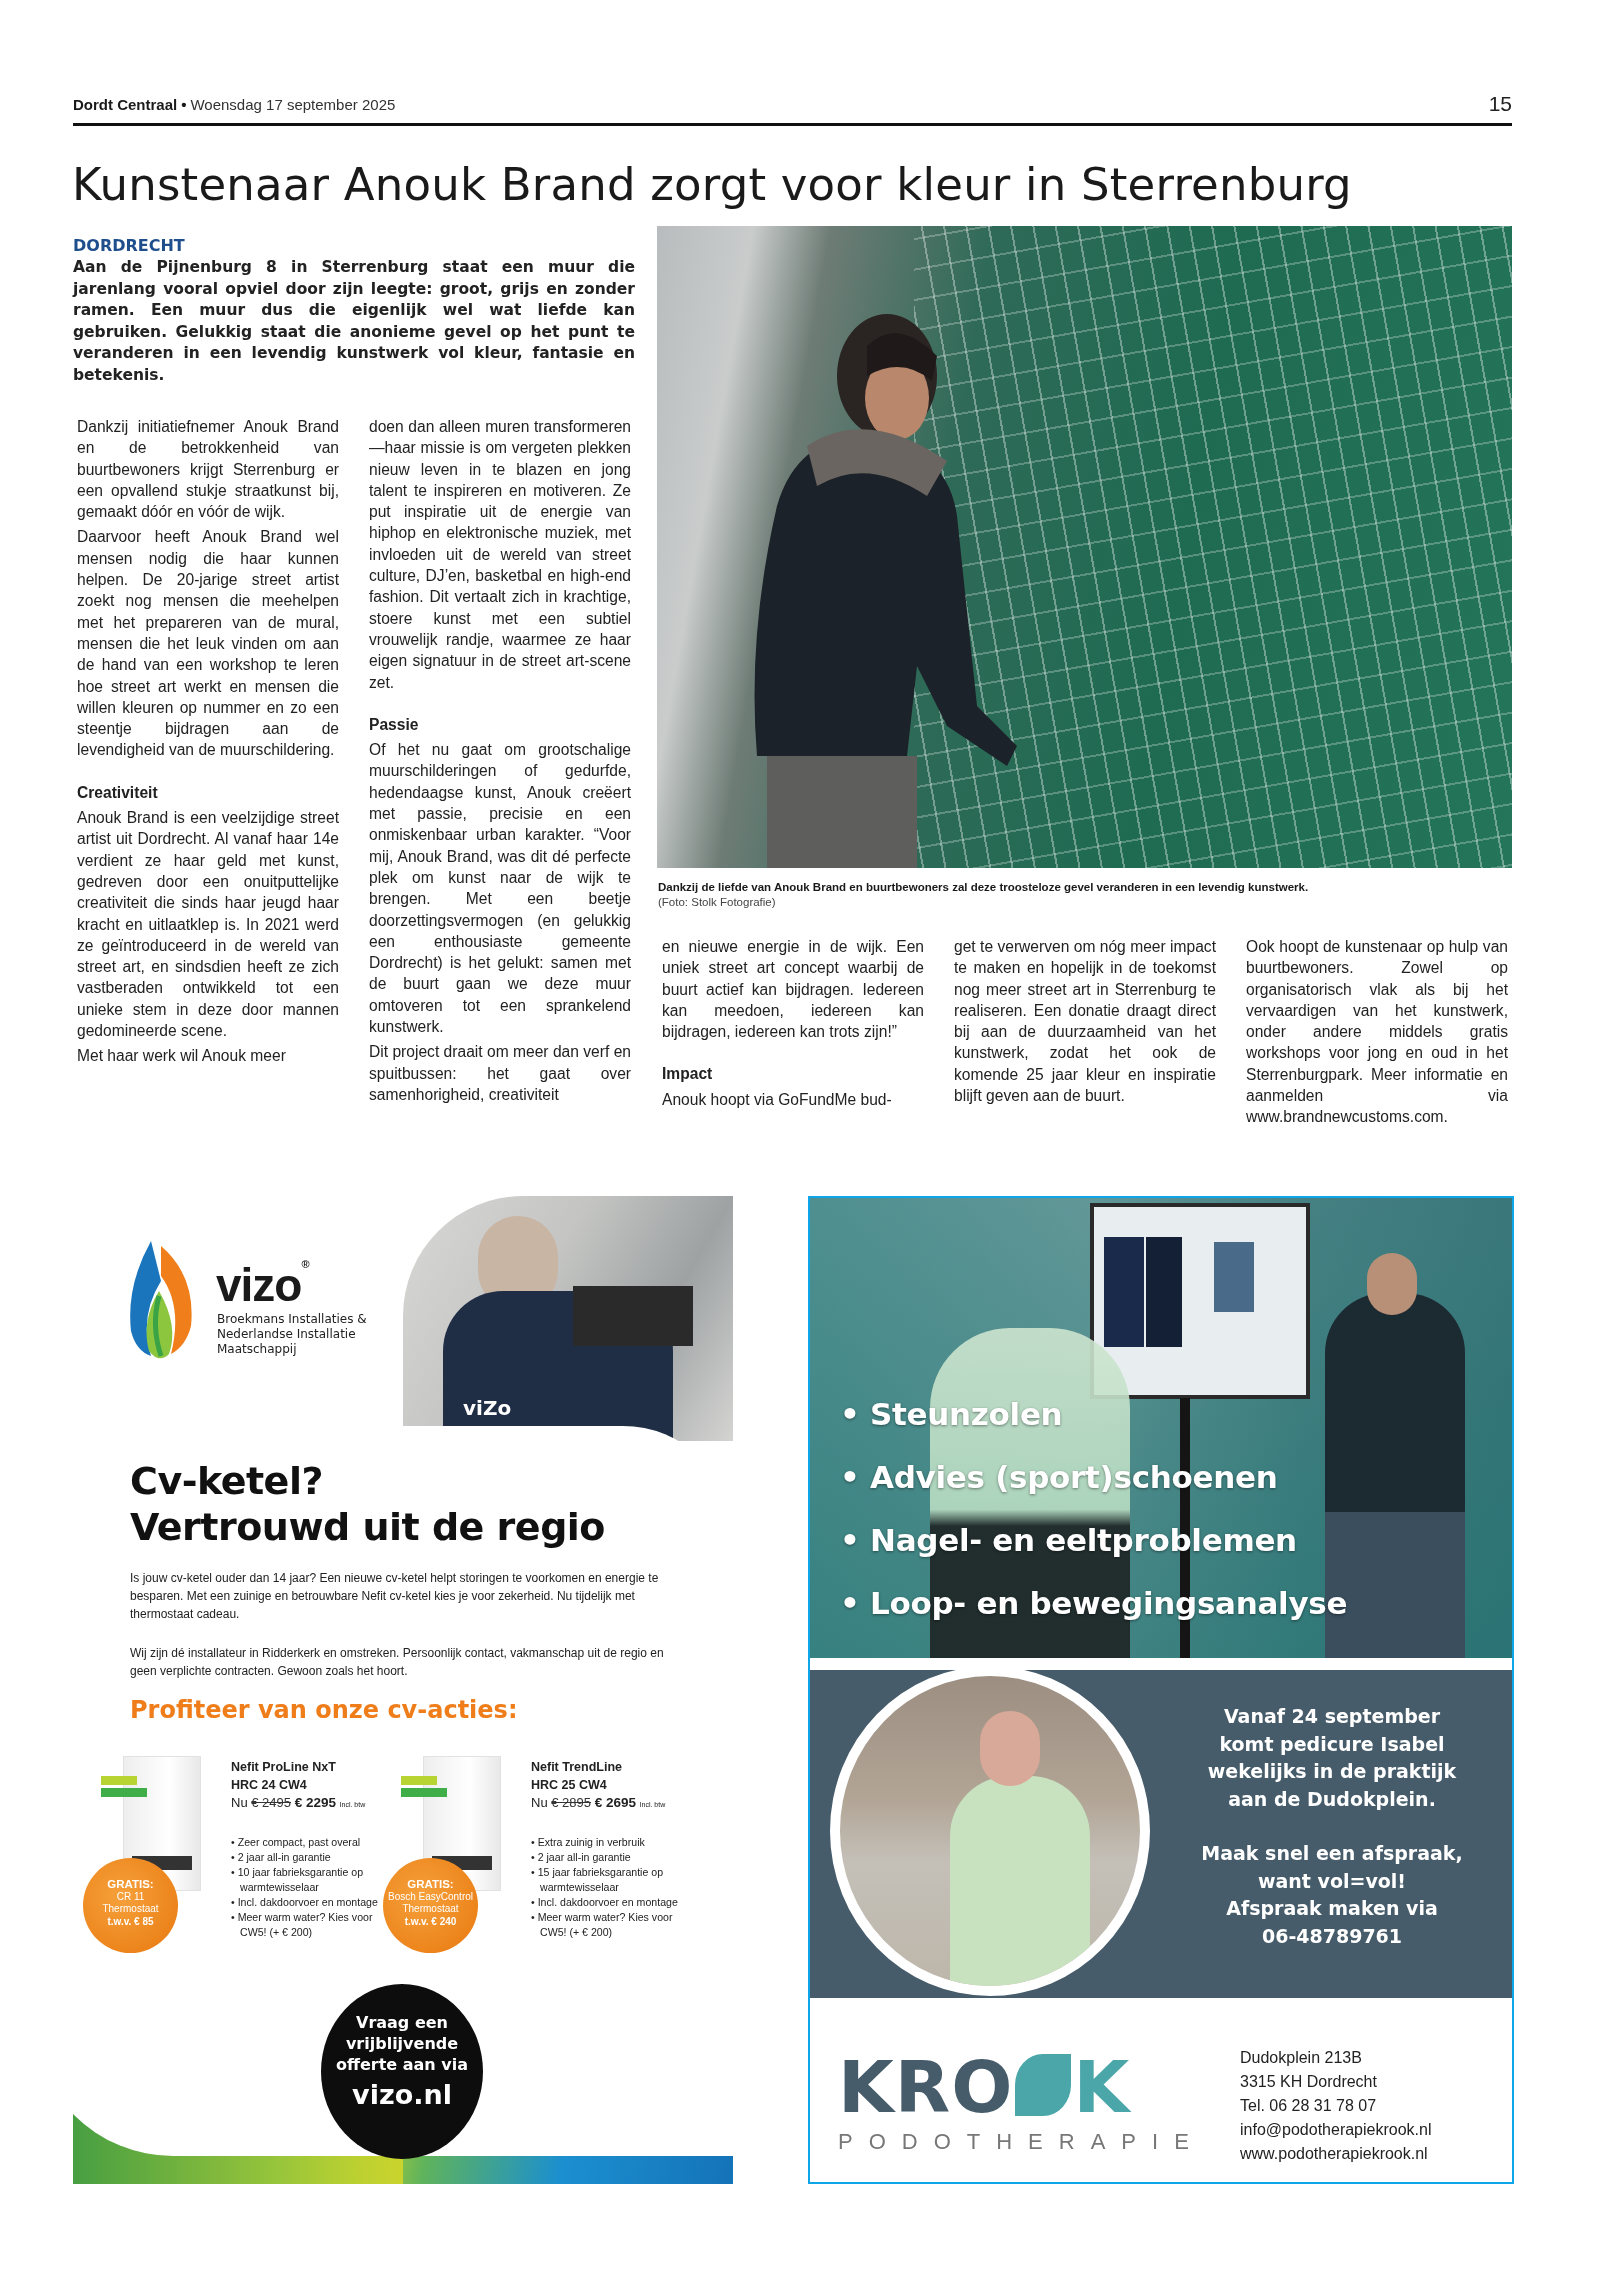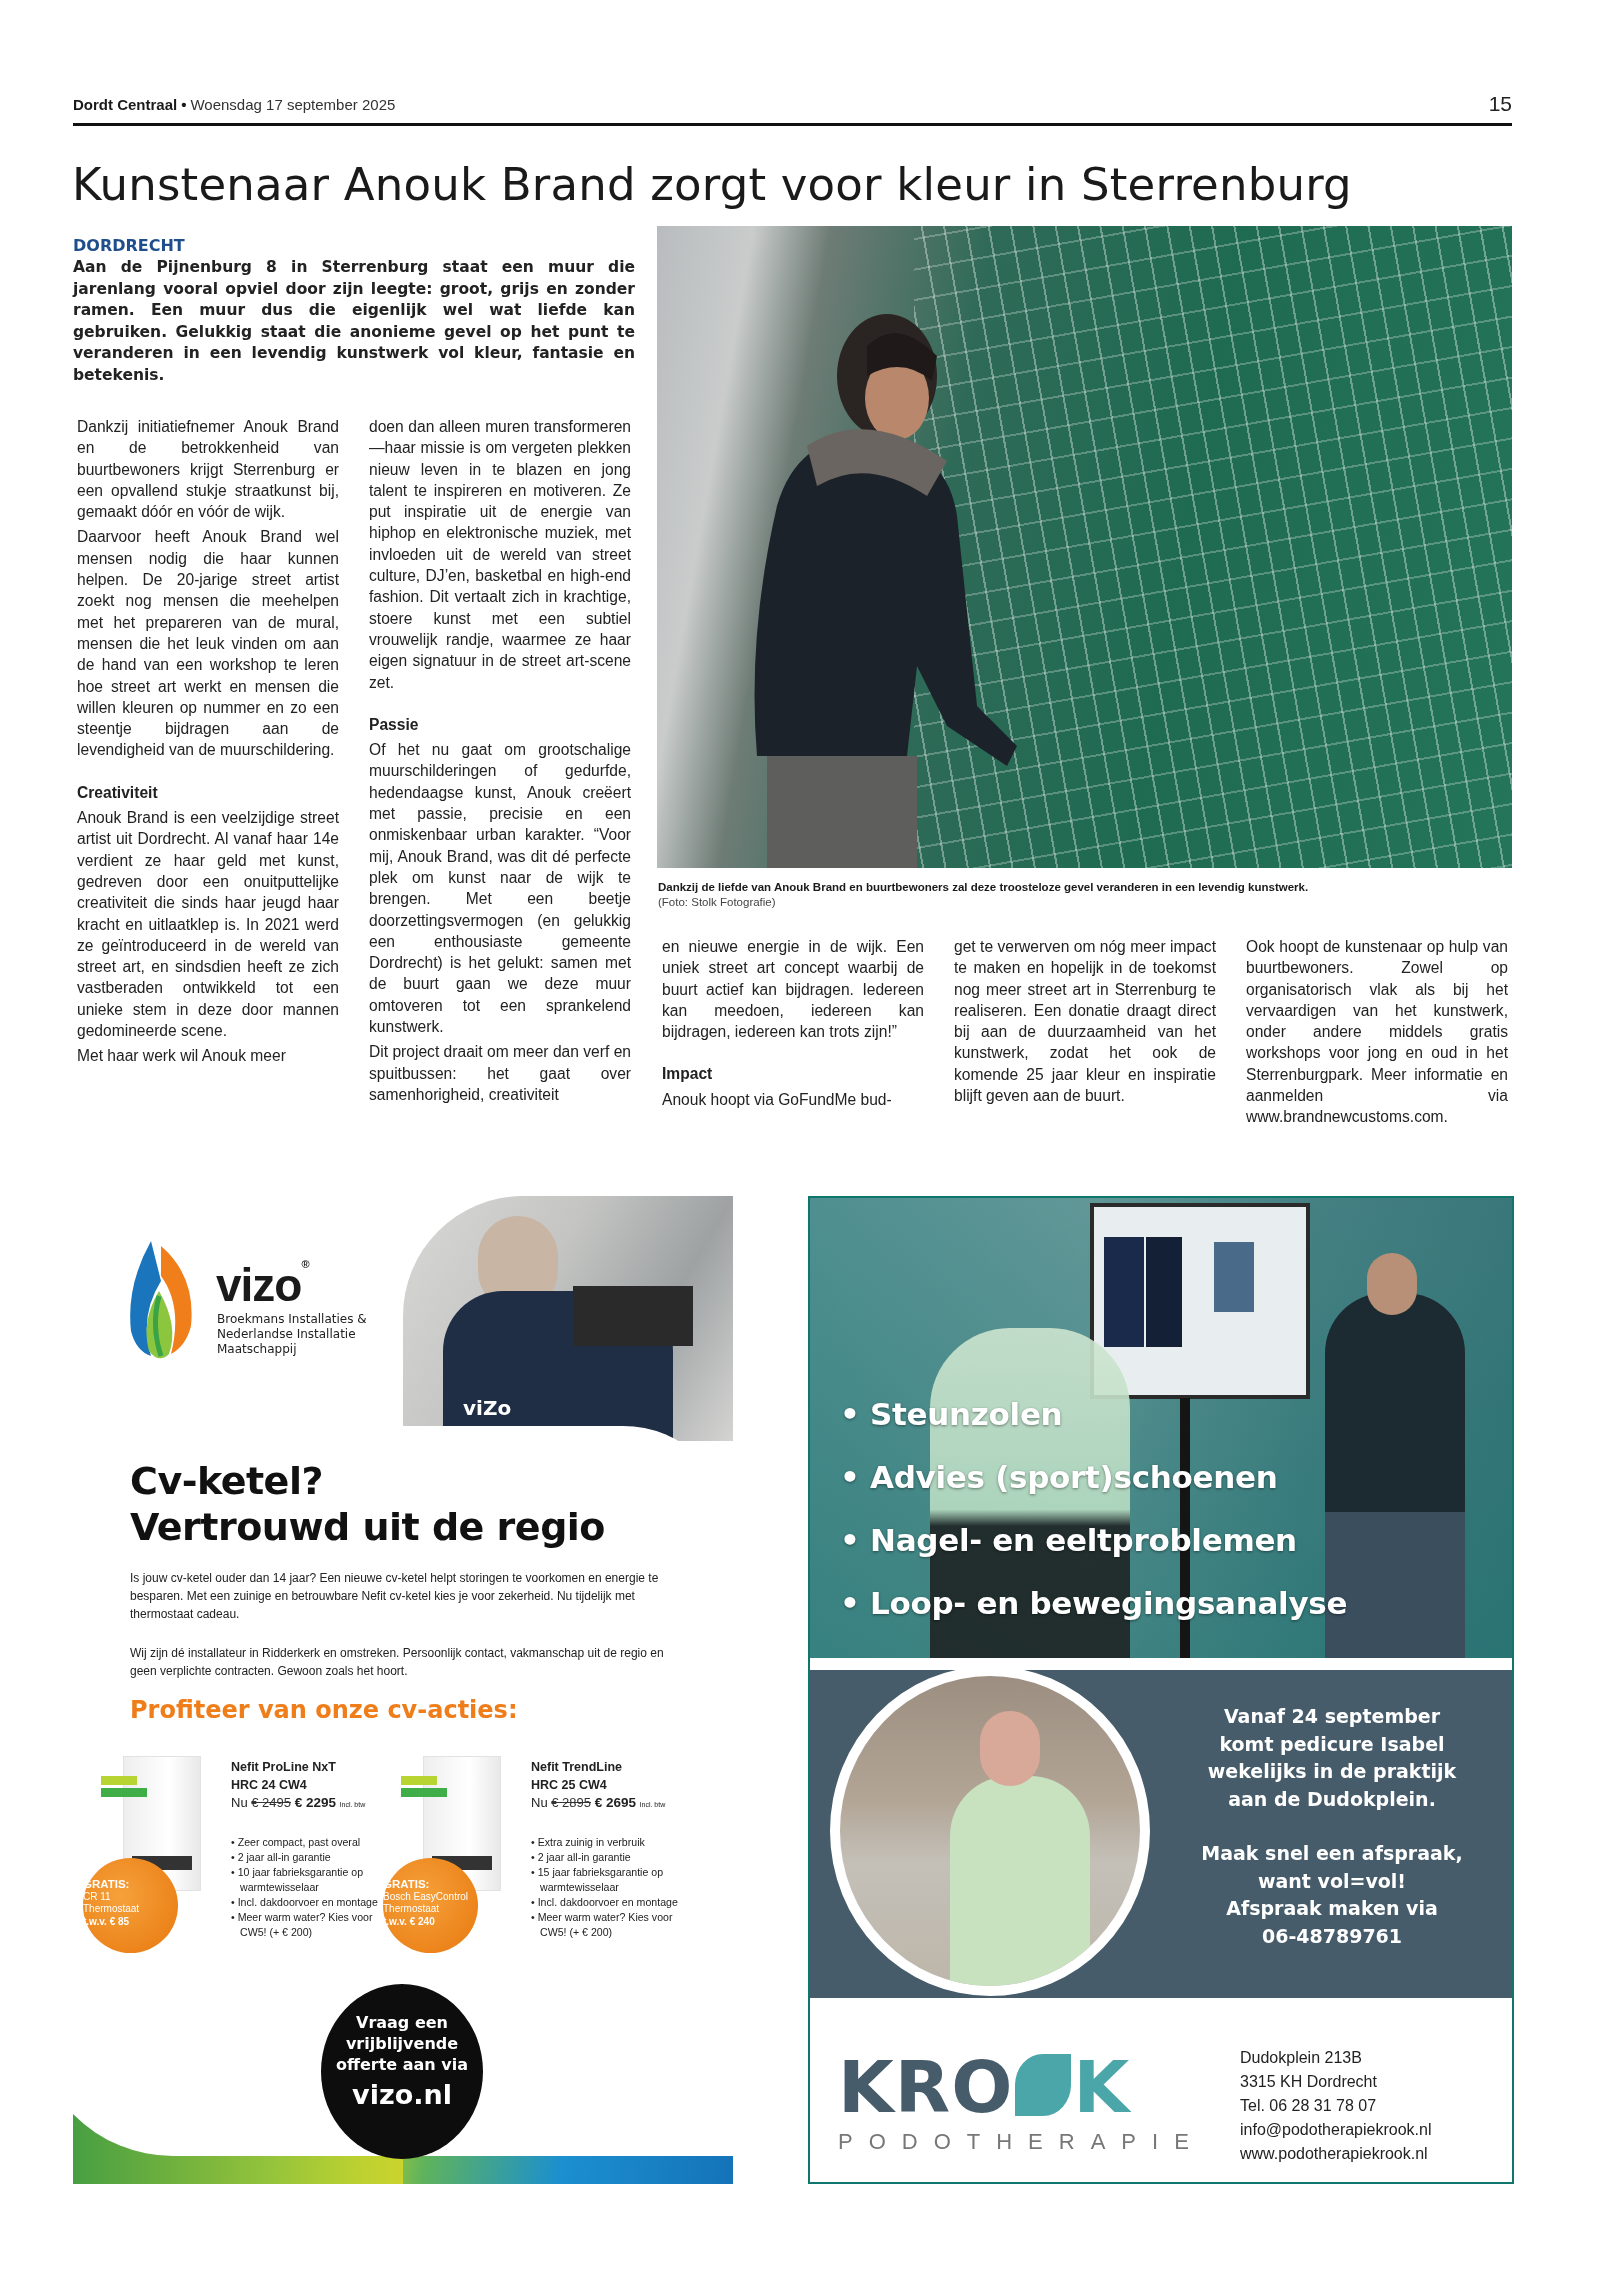--- a/index.html
+++ b/index.html
@@ -59,21 +59,21 @@
   .vizo .promo-title { position:absolute; left: 57px; top: 500px; font-size: 24px; font-weight: bold; color:#ef7d1a; font-family: "DejaVu Sans", sans-serif; }
   .product { position:absolute; top: 552px; width: 300px; height: 250px; }
   .product.p-a { left: 10px; }
   .product.p-b { left: 310px; }
   .boiler { position:absolute; left: 40px; top: 8px; width: 78px; height: 135px; background: linear-gradient(90deg, #eeeeee, #ffffff 60%, #e8e8e8); border: 1px solid #e2e2e2; }
   .boiler .screen { position:absolute; left: 8px; bottom: 20px; width: 60px; height: 14px; background:#333; }
   .energy { position:absolute; left: 18px; top: 28px; width: 48px; height: 30px; }
   .energy i { display:block; height: 9px; margin-bottom: 3px; }
   .energy i:nth-child(1){ width: 36px; background:#b7d433; }
   .energy i:nth-child(2){ width: 46px; background:#3fae49; }
-  .gratis { position:absolute; left: 0; top: 110px; width: 95px; height: 95px; border-radius: 50%; background: radial-gradient(circle at 40% 40%, #f6a13b, #e8780e); color:#fff; text-align:left; font-size: 10px; line-height: 12.5px; padding-top: 20px; }
+  .gratis { position:absolute; left: 0; top: 110px; width: 95px; height: 95px; border-radius: 50%; background: radial-gradient(circle at 40% 40%, #f6a13b, #e8780e); color:#fff; text-align:center; font-size: 10px; line-height: 12.5px; padding-top: 20px; }
   .gratis b { display:block; font-size: 11.5px; }
   .gratis .tv { font-weight:bold; }
   .prod-info { position:absolute; left: 148px; top: 10px; width: 165px; font-size: 11px; line-height: 15.5px; color:#222; }
   .prod-info .name { font-weight: bold; font-size: 12.5px; line-height: 18px; }
   .prod-info .price { font-size: 13px; margin-top: 1px; }
   .prod-info .price s { color:#333; }
   .prod-info .price b { font-size: 13.5px; }
   .prod-info .price small { font-size: 7px; }
   .prod-info ul { list-style:none; margin-top: 22px; }
   .prod-info li { padding-left: 9px; text-indent: -9px; font-size: 10.6px; line-height: 15px; }
@@ -84,21 +84,21 @@
   .vizo .contact { position:absolute; left: 63px; top: 895px; color:#fff; }
   .vizo .contact .addr { font-size: 13px; }
   .vizo .contact .phone { font-size: 16px; font-weight: bold; margin-top: 7px; }
   .vizo .contact .mail { font-size: 13px; margin-top: 7px; }
   .vizo .sub-logo { position:absolute; left: 478px; top: 893px; color:#fff; width: 160px; height: 70px; }
   .vizo .sub-logo .od { position:absolute; left: 46px; top: 10px; font-size: 7px; }
   .vizo .sub-logo .nm { position:absolute; left: 46px; top: 16px; font-size: 30px; font-weight: bold; font-family: "DejaVu Sans", sans-serif; }
   .vizo .sub-logo .inst { position:absolute; left: 84px; top: 56px; font-size: 6.5px; }
 
   
-  .krook { position:absolute; left: 808px; top: 1196px; width: 706px; height: 988px; border: 2px solid #0f766e; background:#fff; overflow:hidden; }
+  .krook { position:absolute; left: 808px; top: 1196px; width: 706px; height: 988px; border: 2px solid #0ea5e9; background:#fff; overflow:hidden; }
   .krook .top-photo { position:absolute; left:0; top:0; width: 702px; height: 460px;
       background: linear-gradient(180deg, rgba(40,110,115,0.55), rgba(30,110,110,0.75)), linear-gradient(90deg, #7fb8b3 0%, #a8c9c4 40%, #6a9898 70%, #4f8283 100%); }
   .krook .tv { position:absolute; left: 280px; top: 5px; width: 220px; height: 196px; background:#e8eef0; border: 4px solid #2a2a2a; }
   .krook .tv .shot1 { position:absolute; left: 10px; top: 30px; width: 40px; height: 110px; background:#1a2a4a; }
   .krook .tv .shot2 { position:absolute; left: 52px; top: 30px; width: 36px; height: 110px; background:#142036; }
   .krook .tv .shot3 { position:absolute; left: 120px; top: 35px; width: 40px; height: 70px; background:#4a6a8a; }
   .krook .stand { position:absolute; left: 370px; top: 200px; width: 10px; height: 260px; background:#151515; }
   .krook .woman { position:absolute; left: 120px; top: 130px; width: 200px; height: 330px; background: linear-gradient(180deg,#cde5cf 0%, #b7dcc2 55%, #1e2424 60%, #1e2424 100%); border-radius: 80px 80px 0 0; opacity:0.9; }
   .krook .man { position:absolute; left: 515px; top: 95px; width: 140px; height: 365px; background: linear-gradient(180deg, #1c2a32 0%, #1c2a32 60%, #3a4e5e 60%, #3a4e5e 100%); border-radius: 60px 60px 0 0; }
   .krook .man .face { position:absolute; left: 42px; top: -40px; width: 50px; height: 62px; background:#b89078; border-radius: 25px; }

